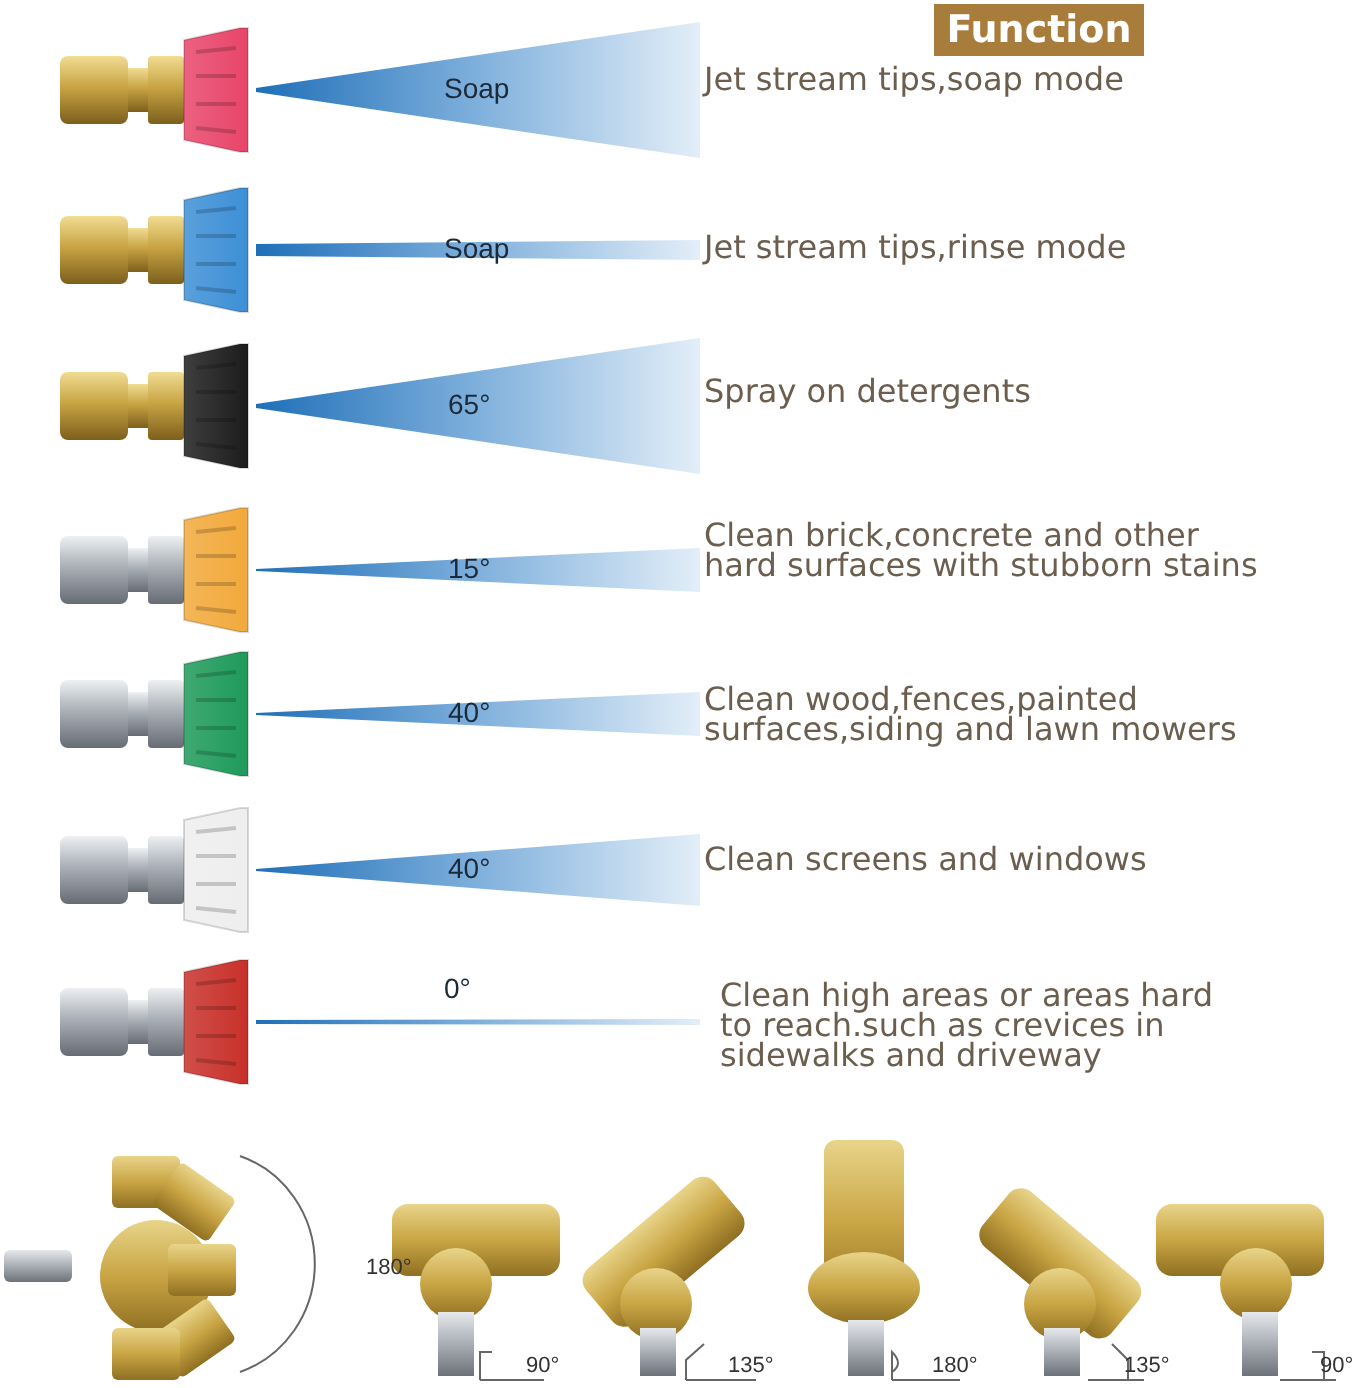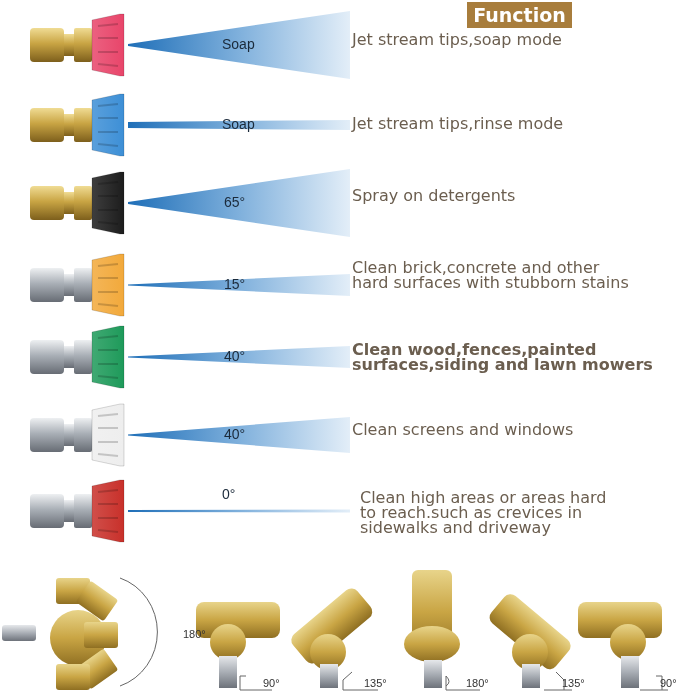--- a/index.html
+++ b/index.html
@@ -197,21 +197,21 @@
           <linearGradient id="spG4" x1="0" y1="0" x2="1" y2="0">
           <stop offset="0" stop-color="#1f6fb8"></stop>
             <stop offset="0.5" stop-color="#7fb0dc"></stop>
             <stop offset="1" stop-color="#e3eef8"></stop>
           </linearGradient>
         </defs>
         <polygon points="0,34.5 222,24 222,46 0,35.5" fill="url(#spG4)"></polygon>
       </svg>
       <span class="spray-label" style="left:224px;top:26px;">40°</span>
     </div>
-    <div class="func" style="top: 342px; font-weight: bold;">Clean wood,fences,painted
+    <div class="func" style="top: 342px;">Clean wood,fences,painted
 surfaces,siding and lawn mowers</div>
     <div class="row" style="top: 400px; padding-left: 28px;">
       <svg class="nozzle" width="100" height="70">
         <defs>
           <linearGradient id="sG5" x1="0" y1="0" x2="0" y2="1">
             <stop offset="0" stop-color="#eef0f2"></stop>
             <stop offset="0.45" stop-color="#aab0b7"></stop>
             <stop offset="1" stop-color="#676c74"></stop>
           </linearGradient>
         <linearGradient id="tipG5" x1="0" y1="0" x2="1" y2="0">

